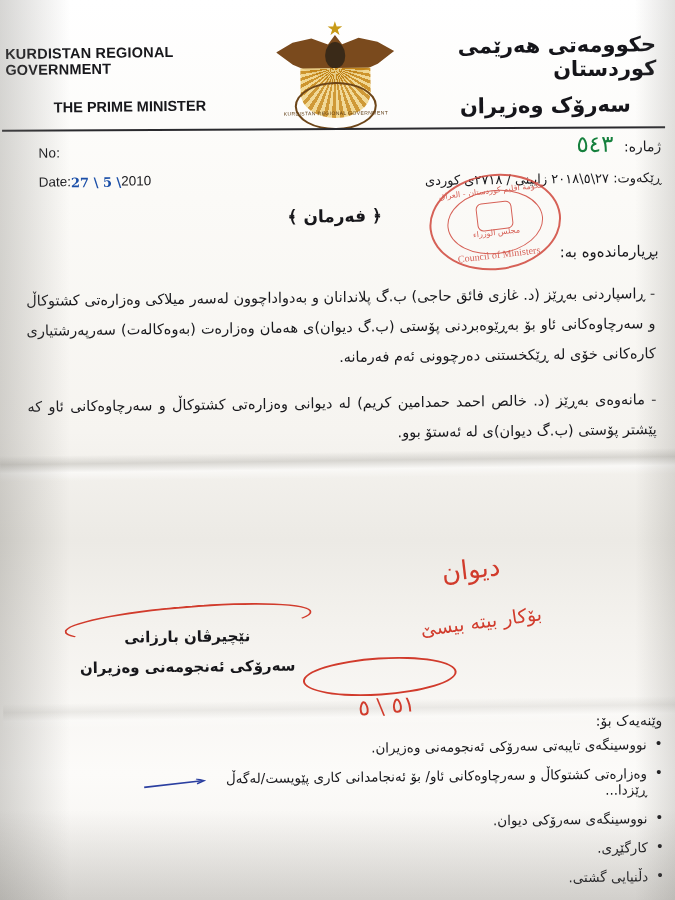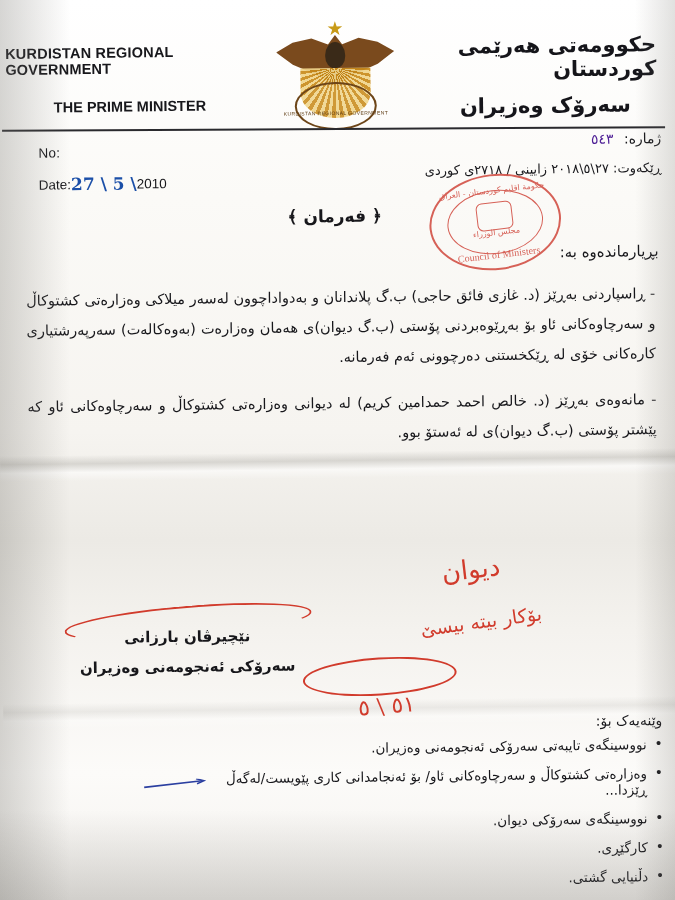--- a/index.html
+++ b/index.html
@@ -180,41 +180,41 @@
     left: 42px;
     top: 142px;
     color: #17171b;
     font-size: 13.5px;
   }
   .meta-left .no { letter-spacing: .3px; }
   .meta-left .date { margin-top: 14px; }
   .date-hand {
     font-family: "DejaVu Serif", serif;
     color: #1b4fa8;
-    font-size: 17px;
+    font-size: 13px;
     font-weight: bold;
     vertical-align: -1px;
   }
 
   .meta-right {
     position: absolute;
     right: 10px;
     top: 134px;
     width: 250px;
     direction: rtl;
     text-align: right;
     font-family: "DejaVu Sans", sans-serif;
     color: #17171b;
   }
   .meta-right .r1 { font-size: 14px; }
   .meta-right .r2 { font-size: 13px; margin-top: 14px; }
   .hand-num {
     font-family: "DejaVu Serif", serif;
-    color: #4c1d95;
-    font-size: 14px;
+    color: #15803d;
+    font-size: 23px;
     padding-right: 6px;
   }
 
   
   .stamp {
     position: absolute;
     left: 432px;
     top: 176px;
     width: 128px;
     height: 92px;

